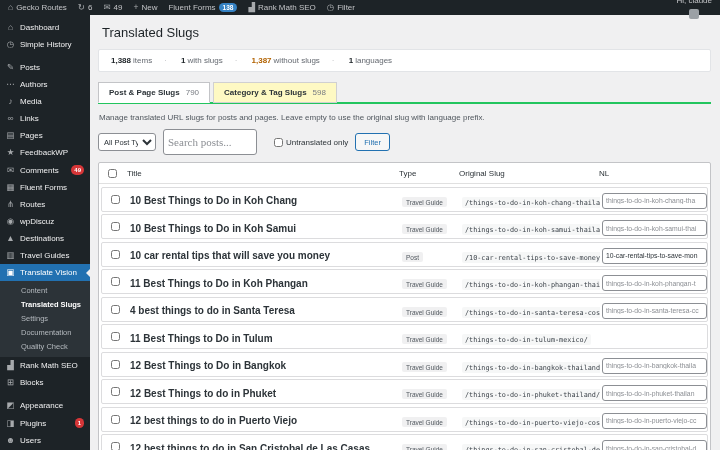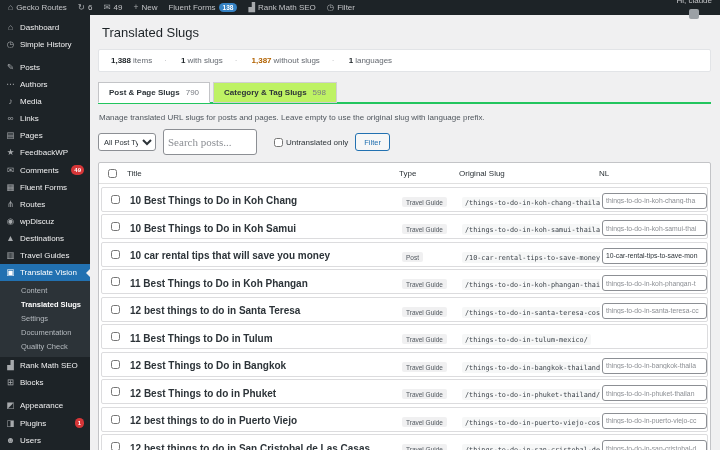--- a/index.html
+++ b/index.html
@@ -33,21 +33,21 @@
   #main{margin-left:90px;padding:20px 9px 0 8px;}
   .page-title{font-size:13px;color:#1d2327;font-weight:400;margin:5px 0 9px 4px;}
   .stats-bar{background:#fff;border:1px solid #e2e4e7;border-radius:2px;padding:6px 12px;
     display:flex;gap:12px;font-size:8px;color:#646970;align-items:center;}
   .stat{white-space:nowrap;}
   .stat:not(:first-child)::before{content:"·";color:#c3c4c7;margin-right:12px;}
   .stat .stat-value{font-weight:bold;color:#1d2327;margin-right:2px;}
   .stat.orange .stat-value{color:#b26200;}
   .tabs{margin-top:10px;border-bottom:2px solid #22c55e;display:flex;align-items:flex-end;}
   .tab{font-size:8px;font-weight:bold;color:#2c3338;padding:5px 10px;border:1px solid #d0d0d1;
-    margin-bottom:-1px;cursor:pointer;display:flex;gap:6px;align-items:center;background:#bef264;}
+    margin-bottom:-1px;cursor:pointer;display:flex;gap:6px;align-items:center;background:#fef9c3;}
   .tab.active{background:#fff;border-color:#c3c4c7;border-bottom-color:#fff;}
   .tab + .tab{margin-left:3px;}
   .tab .tab-count{color:#787c82;font-weight:normal;}
   .tab-desc{font-size:8px;color:#50575e;margin:9px 0 7px 1px;}
   .filter-row{display:flex;align-items:center;gap:7px;margin-bottom:7px;}
   .post-type-select{height:18px;font-size:7.5px;border:1px solid #8c8f94;border-radius:3px;
     background:#fff;color:#2c3338;padding:0 1px;width:58px;font-family:inherit;}
   .search-input{height:16px;width:94px;font-size:11px;border:1px solid #8c8f94;border-radius:3px;
     padding:12px 4px;font-family:Liberation Serif, serif;color:#2c3338;}
   .search-input::placeholder{color:#8c8f94;}
@@ -289,21 +289,21 @@
           </div>
           <div class="cell c-title"><span class="row-title">11 Best Things to Do in Koh Phangan</span></div>
           <div class="cell c-type"><span class="type-badge">Travel Guide</span></div>
           <div class="cell c-slug"><code class="slug-code">/things-to-do-in-koh-phangan-thailand/</code></div>
           <div class="cell c-nl"><input class="nl-input" type="text" placeholder="things-to-do-in-koh-phangan-t" style=""></div>
         </div>
         <div class="trow">
           <div class="cell c-check">
             <input type="checkbox" style="">
           </div>
-          <div class="cell c-title"><span class="row-title">12 best things to do in Santa Teresa</span></div>
+          <div class="cell c-title"><span class="row-title">4 best things to do in Santa Teresa</span></div>
           <div class="cell c-type"><span class="type-badge">Travel Guide</span></div>
           <div class="cell c-slug"><code class="slug-code">/things-to-do-in-santa-teresa-costa-rica/</code></div>
           <div class="cell c-nl"><input class="nl-input" type="text" placeholder="things-to-do-in-santa-teresa-cc" style=""></div>
         </div>
         <div class="trow">
           <div class="cell c-check">
             <input type="checkbox" style="">
           </div>
           <div class="cell c-title"><span class="row-title">11 Best Things to Do in Tulum</span></div>
           <div class="cell c-type"><span class="type-badge">Travel Guide</span></div>

